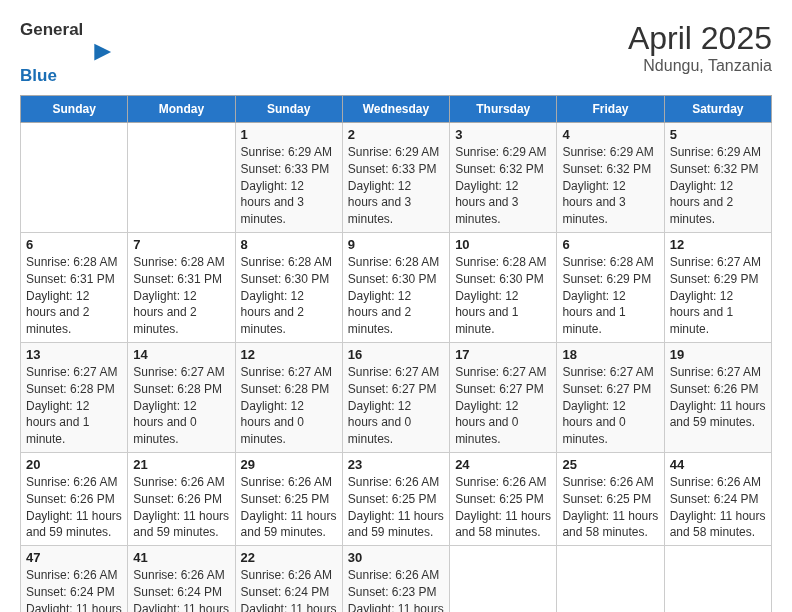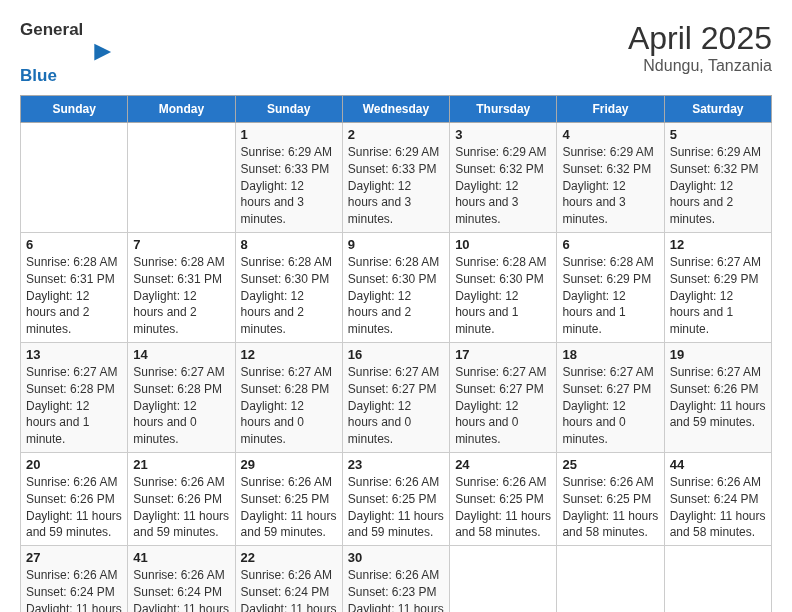--- a/index.html
+++ b/index.html
@@ -227,21 +227,21 @@
           <span class="cell-date">25</span>
           <div class="cell-info">Sunrise: 6:26 AM<br>Sunset: 6:25 PM<br>Daylight: 11 hours and 58 minutes.</div>
         </td>
         <td>
           <span class="cell-date">44</span>
           <div class="cell-info">Sunrise: 6:26 AM<br>Sunset: 6:24 PM<br>Daylight: 11 hours and 58 minutes.</div>
         </td>
       </tr>
       <tr>
         <td>
-          <span class="cell-date">27</span>
+          <span class="cell-date">47</span>
           <div class="cell-info">Sunrise: 6:26 AM<br>Sunset: 6:24 PM<br>Daylight: 11 hours and 58 minutes.</div>
         </td>
         <td>
           <span class="cell-date">41</span>
           <div class="cell-info">Sunrise: 6:26 AM<br>Sunset: 6:24 PM<br>Daylight: 11 hours and 58 minutes.</div>
         </td>
         <td>
           <span class="cell-date">22</span>
           <div class="cell-info">Sunrise: 6:26 AM<br>Sunset: 6:24 PM<br>Daylight: 11 hours and 57 minutes.</div>
         </td>

